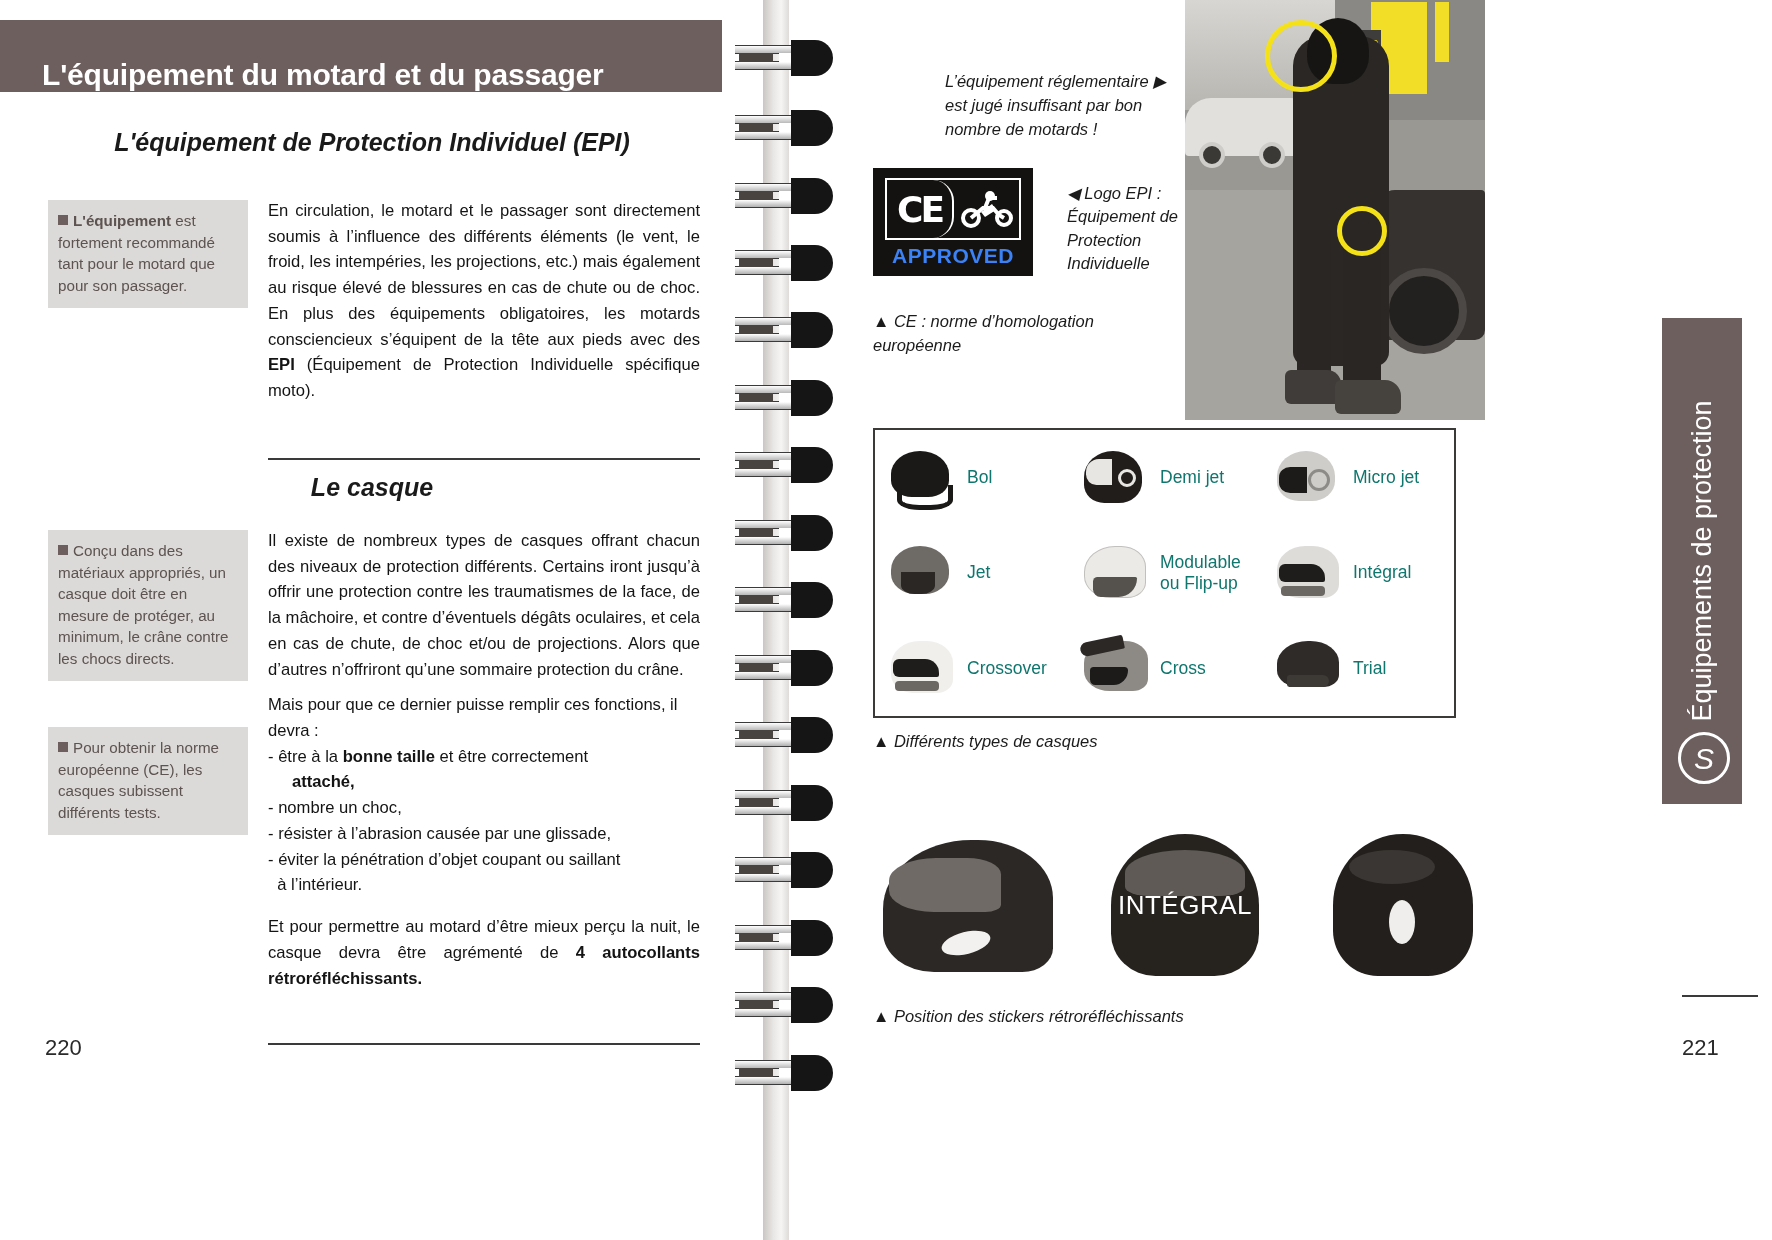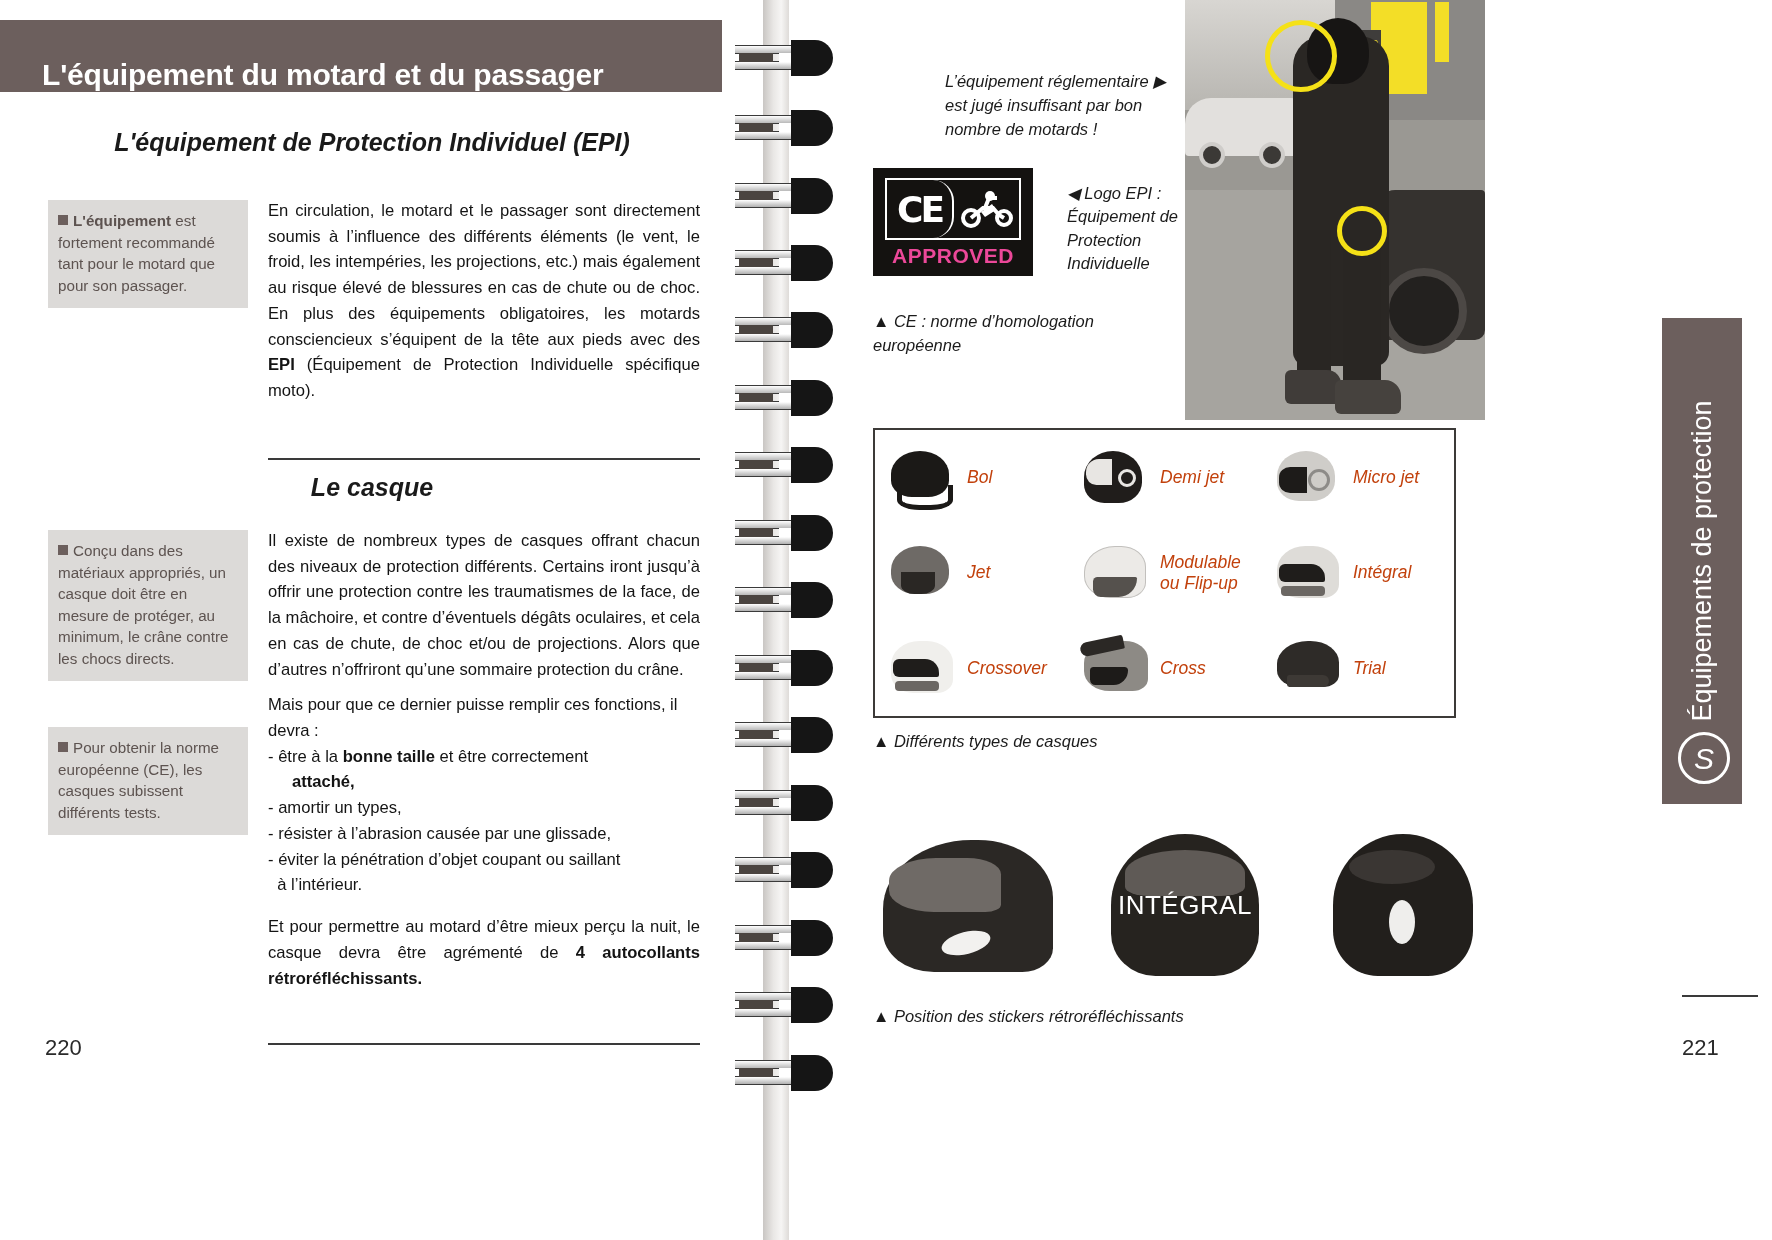--- a/index.html
+++ b/index.html
@@ -182,36 +182,36 @@
   }
   .ce-box .inner .half {
     flex: 1; display:flex; align-items:center; justify-content:center; color:#fff;border-radius:21px;
   }
   .ce-box .inner .half.left { border-right: 2px solid #ffffff; }
   .ce-box .ce-text {
     font-size: 36px; font-weight: bold; letter-spacing: -3px; font-family:"DejaVu Sans", sans-serif;
   }
   .ce-box .approved {
     position:absolute; left:0; top: 76px; width:160px; text-align:center;
-    color:#ec4899; font-size: 21px; font-weight: bold; letter-spacing: 0.5px;
+    color:#3b82f6; font-size: 21px; font-weight: bold; letter-spacing: 0.5px;
   }
   .moto-ic { width: 56px; height: 38px; }
 
   
   .types-panel {
     position: absolute; left: 28px; top: 428px; width: 583px; height: 290px;
     border: 2px solid #3c3a38; background:#fff;
   }
   .types-grid {
     position:absolute; inset: 0; display:grid;
     grid-template-columns: repeat(3, 1fr); grid-template-rows: repeat(3, 1fr);
   }
   .tcell { display:flex; align-items:center; padding-left: 8px; }
   .tcell .hi { width: 78px; height: 70px; flex: 0 0 78px; position:relative; }
-  .tcell .tl { font-size: 17.5px; color:#c2410c; line-height:1.22; margin-left: 6px; font-style: italic; }
+  .tcell .tl { font-size: 17.5px; color:#0f766e; line-height:1.22; margin-left: 6px; }
 
   
   .hm { position:absolute; left:8px; top:8px; }
   .hm-bol { width:58px; height:46px; background:#1b1917; border-radius:50% 50% 36% 36%; }
   .hm-bol::after{content:"";position:absolute;left:6px;top:34px;width:46px;height:20px;border:5px solid #1b1917;border-top:none;border-radius:0 0 40% 40%;}
   .hm-demi { width:58px; height:52px; background:#201d1b; border-radius:50% 50% 40% 35%; }
   .hm-demi::before{content:"";position:absolute;left:2px;top:8px;width:26px;height:26px;background:#e8e6e3;border-radius:50% 0 0 40%;}
   .hm-demi::after{content:"";position:absolute;right:6px;top:18px;width:12px;height:12px;border:3px solid #e8e6e3;border-radius:50%;}
   .hm-micro { width:58px; height:50px; background:#cfcdc9; border-radius:50% 50% 40% 38%; }
   .hm-micro::before{content:"";position:absolute;left:2px;top:16px;width:28px;height:26px;background:#1d1b19;border-radius:40% 0 0 40%;}
@@ -296,21 +296,21 @@
       <p><span>En circulation, le motard et le passager sont directement soumis à l’influence des différents éléments (le vent, le froid, les intempéries, les projections, etc.) mais également au risque élevé de blessures en cas de chute ou de choc. En plus des équipements obligatoires, les motards consciencieux s’équipent de la tête aux pieds avec des </span><b>EPI</b><span> (Équipement de Protection Individuelle spécifique moto).</span></p>
     </div>
 
     <div class="rule rule-mid"></div>
 
     <div class="body-col body-2">
       <p>Il existe de nombreux types de casques offrant chacun des niveaux de protection différents. Certains iront jusqu’à offrir une protection contre les traumatismes de la face, de la mâchoire, et contre d’éventuels dégâts oculaires, et cela en cas de chute, de choc et/ou de projections. Alors que d’autres n’offriront qu’une sommaire protection du crâne.</p>
       <p class="tight" style="margin-top:10px">Mais pour que ce dernier puisse remplir ces fonctions, il devra :</p>
       <p class="tight ind"><span>- être à la </span><b>bonne taille</b><span> et être correctement </span></p>
       <p class="tight" style="padding-left:24px"><b>attaché,</b></p>
-      <p class="tight">- amortir un types,</p>
+      <p class="tight">- nombre un choc,</p>
       <p class="tight">- résister à l’abrasion causée par une glissade,</p>
       <p class="tight">- éviter la pénétration d’objet coupant ou saillant</p>
       <p class="tight" style="white-space:pre">  à l’intérieur.</p>
       <p style="margin-top:16px"><span>Et pour permettre au motard d’être mieux perçu la nuit, le casque devra être agrémenté de </span><b>4 autocollants rétroréfléchissants.</b></p>
     </div>
 
     <div class="rule rule-bot"></div>
     <div class="pagenum-left">220</div>
   </div>
 

